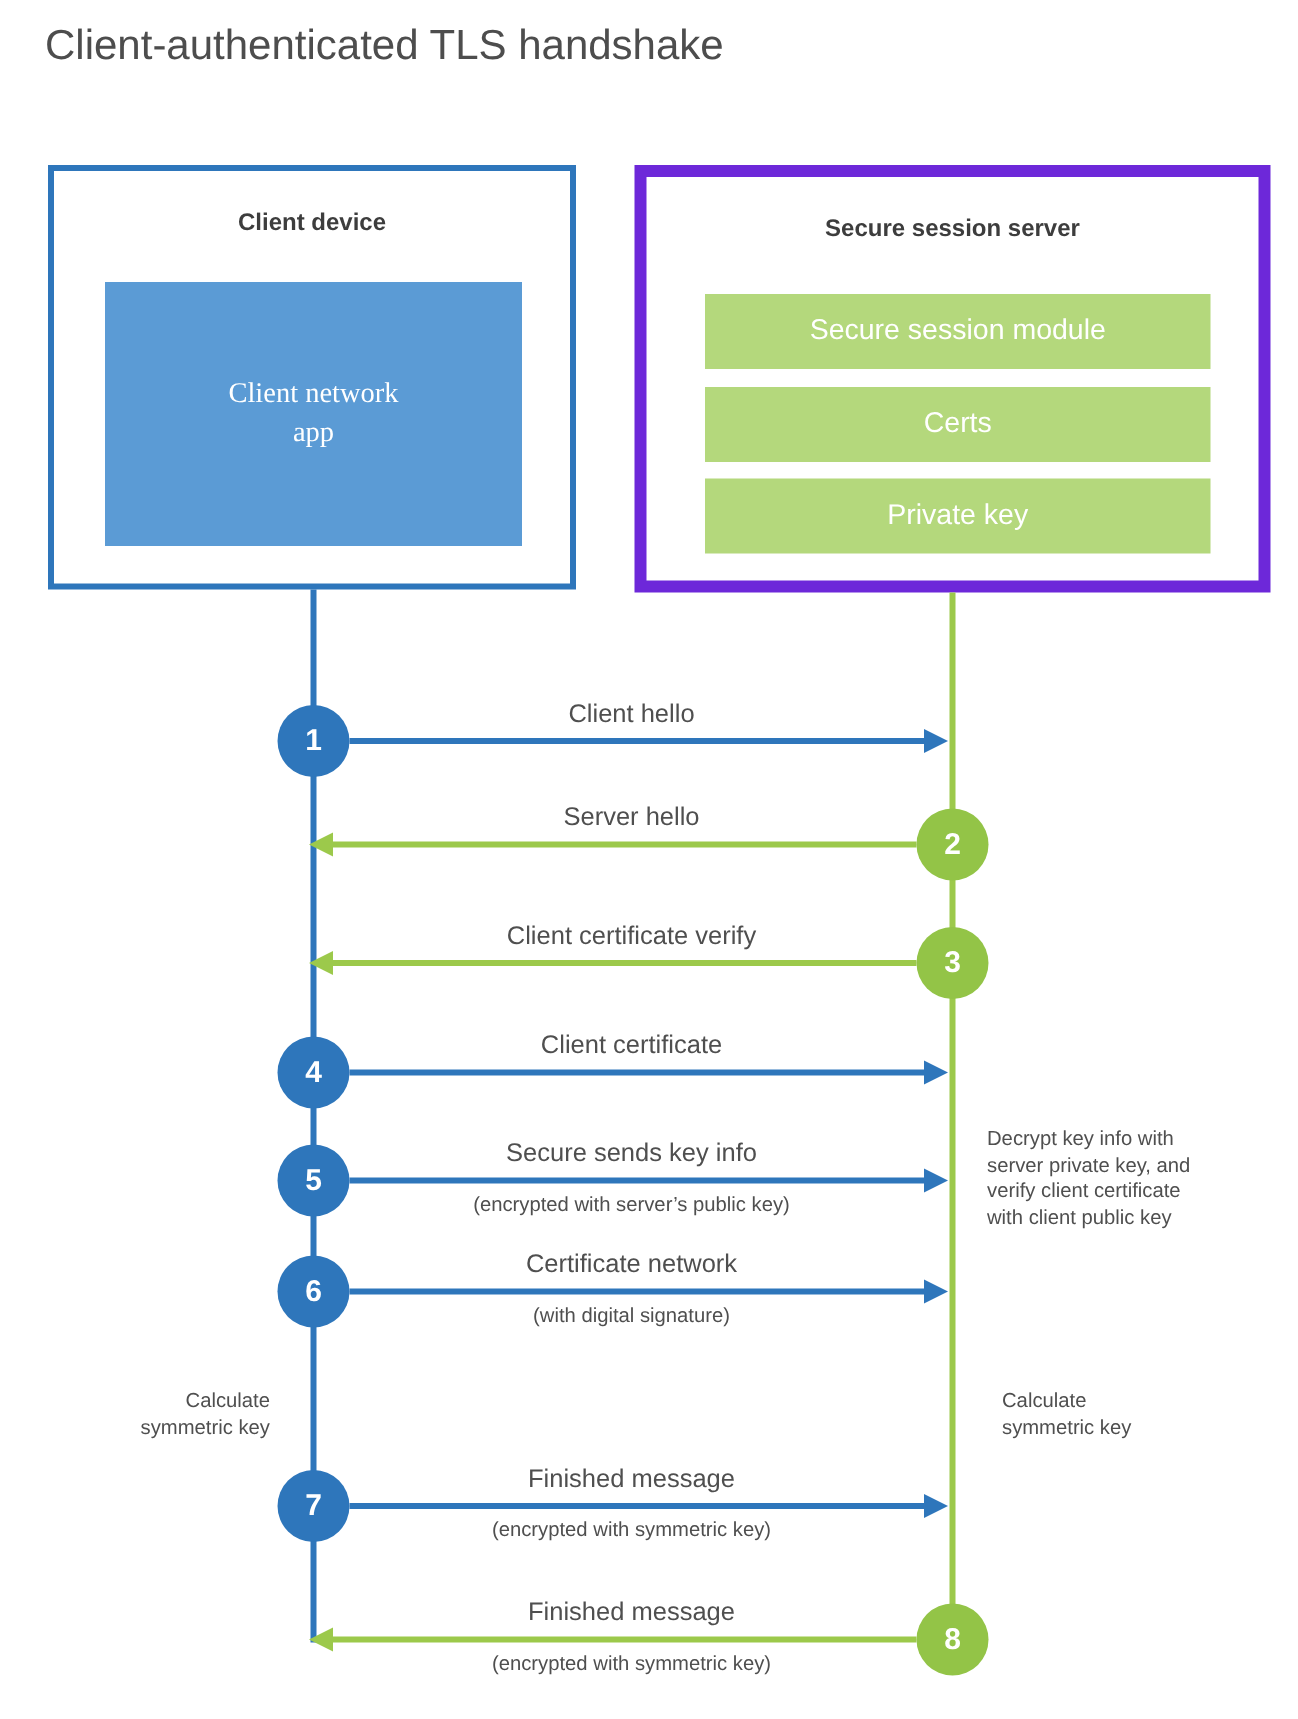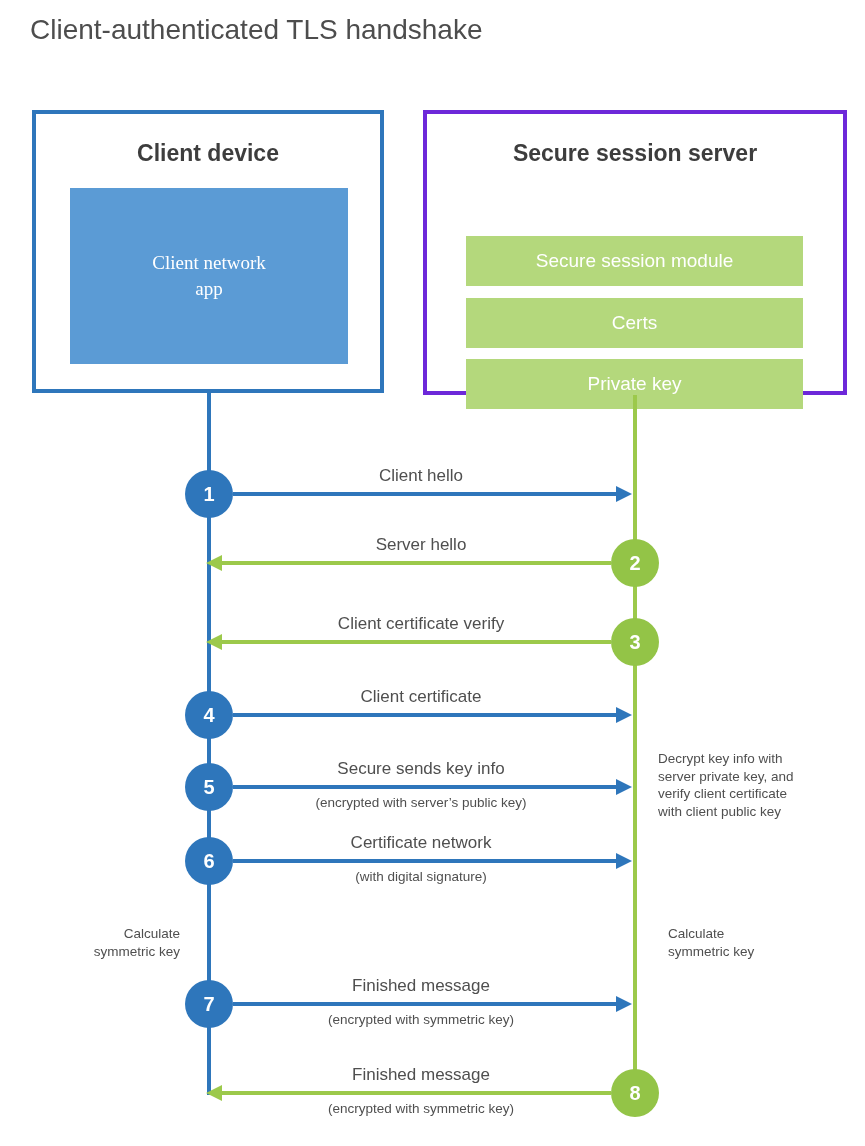--- a/index.html
+++ b/index.html
@@ -24,27 +24,27 @@
     position: absolute;
     box-sizing: border-box;
     background: #ffffff;
   }
   .client-box {
     left: 32px; top: 110px; width: 352px; height: 283px;
     border: 4px solid #2e76bb;
   }
   .server-box {
     left: 423px; top: 110px; width: 424px; height: 285px;
-    border: 4px solid #6d28d9;
+    border: 8px solid #6d28d9;
   }
   .box-title {
     position: absolute;
     left: 0; right: 0; top: 26px;
     text-align: center;
-    font-size: 23px;
+    font-size: 16px;
     font-weight: bold;
     color: #3d3d3d;
   }
   .app-box {
     position: absolute;
     left: 34px; top: 74px; width: 278px; height: 176px;
     background: #5b9bd5;
     display: flex; align-items: center; justify-content: center;
     text-align: center;
     color: #ffffff;
@@ -53,21 +53,20 @@
     font-family: Liberation Serif, serif;
   }
   .bar {
     position: absolute;
     left: 39px; width: 337px; height: 50px;
     background: #b4d87c;
     color: #ffffff;
     font-size: 19px;
     text-align: center;
     line-height: 50px;
-    margin-top: 44px;
   }
   .vline { position: absolute; width: 4px; z-index: 1; }
   .vline.blue { background: #2e76bb; }
   .vline.green { background: #9cc94b; }
   .circle {
     position: absolute;
     width: 48px; height: 48px;
     border-radius: 50%;
     display: flex; align-items: center; justify-content: center;
     color: #ffffff;

